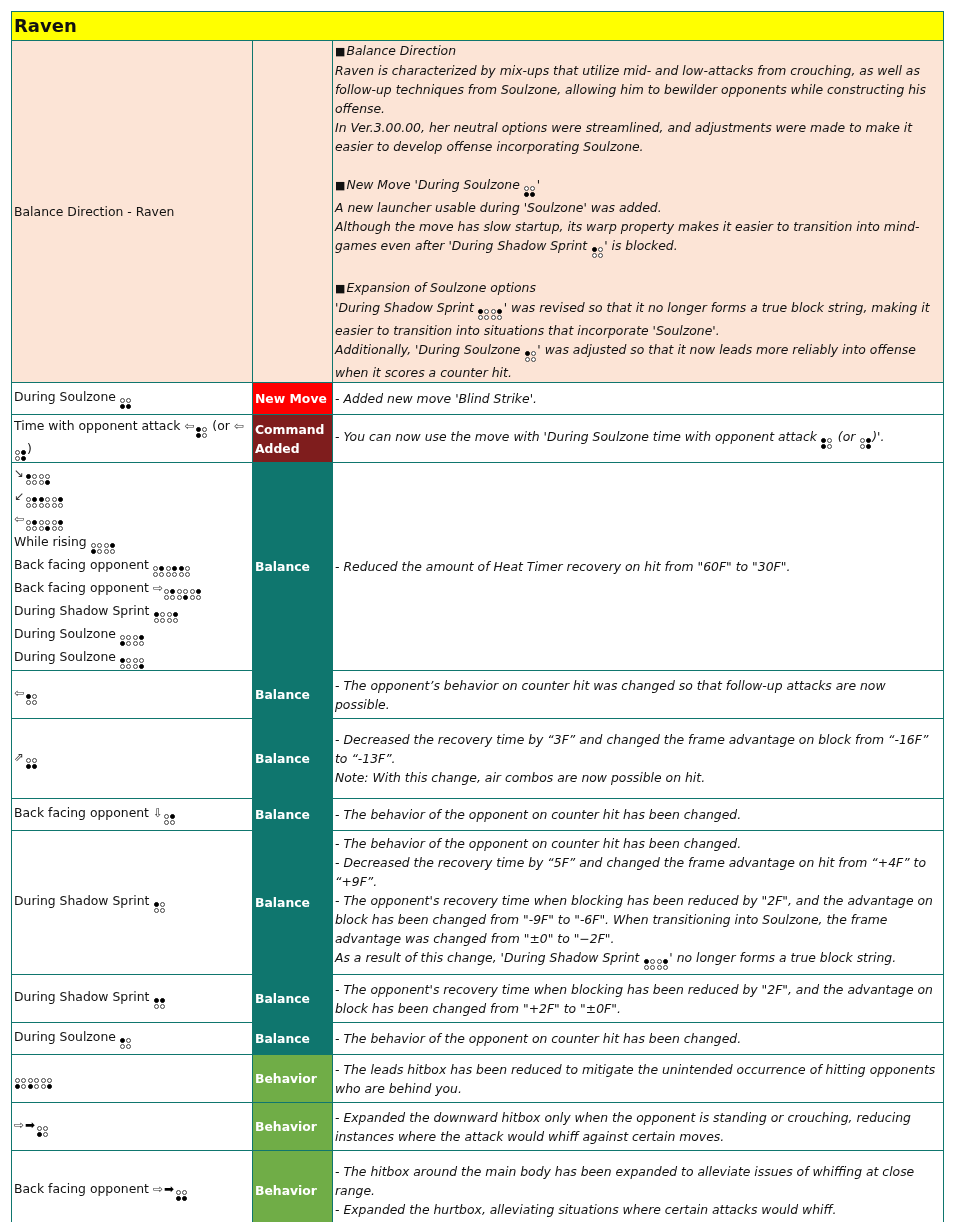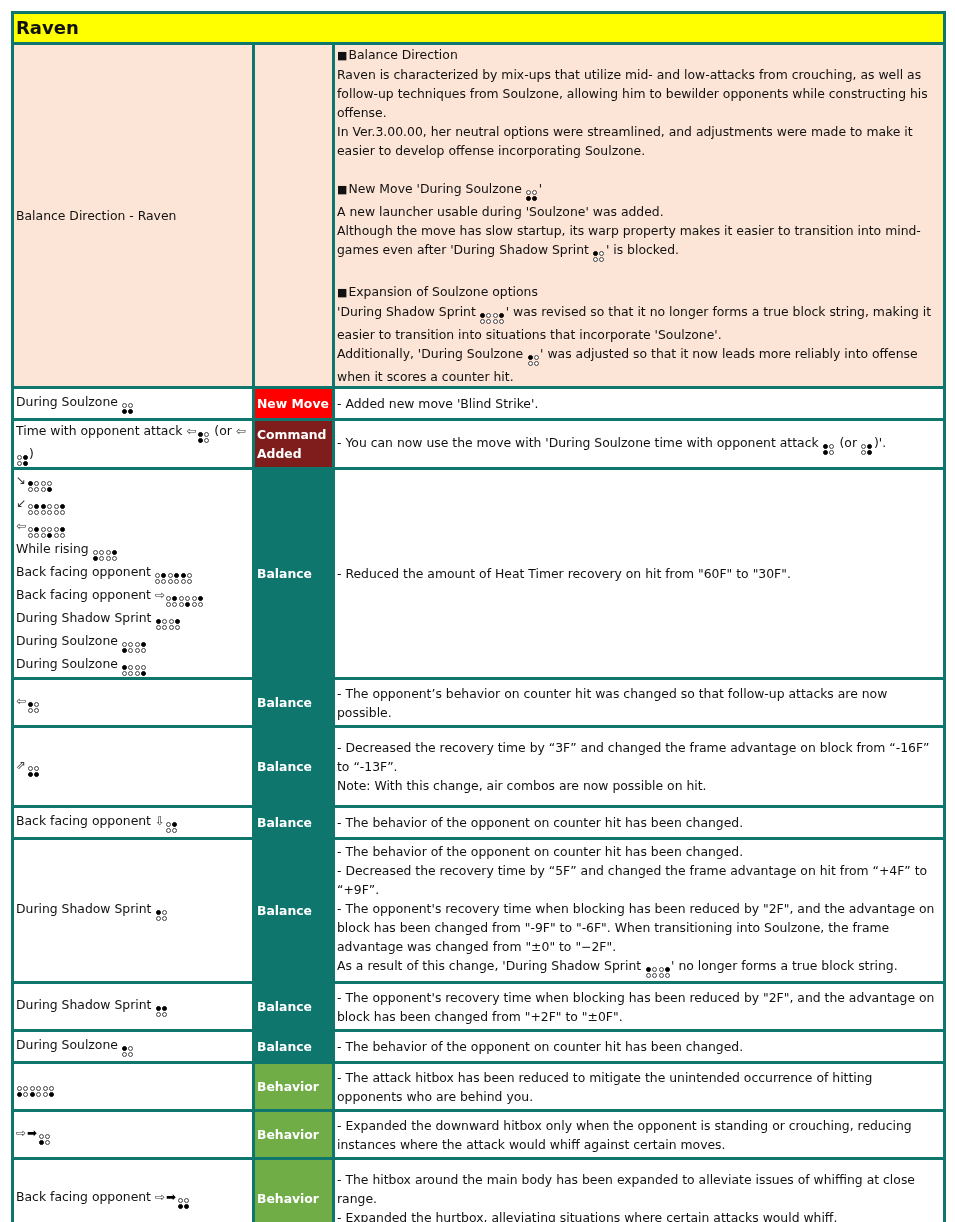--- a/index.html
+++ b/index.html
@@ -5,29 +5,29 @@
   html, body { margin: 0; padding: 0; background: #ffffff; }
   body { width: 955px; height: 1222px; position: relative; font-family: "DejaVu Sans", sans-serif; color: #111; }
   table.sheet {
     position: absolute; left: 11px; top: 11px;
     width: 932px;
     border-collapse: collapse;
     table-layout: fixed;
     font-size: 12.4px;
     line-height: 19px;
   }
-  table.sheet td { border: 3px solid #0f766e; vertical-align: middle; padding: 0 2px; }
+  table.sheet td { border: 1px solid #0f766e; vertical-align: middle; padding: 0 2px; }
   td.title-cell {
     background: #ffff00; height: 28px;
     font-weight: bold; font-size: 18px; line-height: 28px; padding-left: 4px;
   }
   tr.summary td { background: #fce4d6; }
   td.col-move { width: 237px; }
   td.col-tag { width: 79px; text-align: left; color: #fff; font-weight: bold; font-size: 12.4px; padding: 0; }
-  td.col-desc { padding: 2px 3px; }
+  td.col-desc { padding: 2px 3px; font-style: italic; }
   .tag-new { background: #ff0000; }
   .tag-cmd { background: #7f1d1d; line-height: 19px; }
   .tag-bal { background: #0f766e; }
   .tag-beh { background: #70ad47; }
   .line { display: block; white-space: normal; }
   .blank { display: block; height: 19px; }
   
   .btn {
     display: inline-grid; grid-template-columns: 6px 6px; grid-template-rows: 6px 6px;
     gap: 0; vertical-align: -2px; margin: 0 0.5px;
@@ -381,21 +381,21 @@
               <i></i>
             </span><span class="btn">
               <i></i>
               <i></i>
               <i></i>
               <i class="on"></i>
             </span></span>
         </td>
         <td class="col-tag tag-beh">Behavior</td>
         <td class="col-desc">
-          <span class="line">- The attack hitbox has been reduced to mitigate the unintended occurrence of hitting opponents who are behind you.</span>
+          <span class="line">- The leads hitbox has been reduced to mitigate the unintended occurrence of hitting opponents who are behind you.</span>
         </td>
       </tr>
       <tr style="height: 48px;">
         <td class="col-move">
           <span class="line"><span class="dir">⇨</span><span class="dir solid">➡</span><span class="btn">
               <i></i>
               <i></i>
               <i class="on"></i>
               <i></i>
             </span></span>

